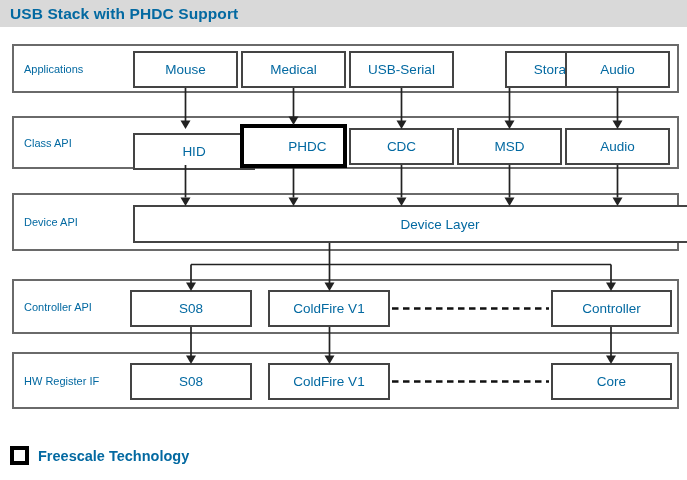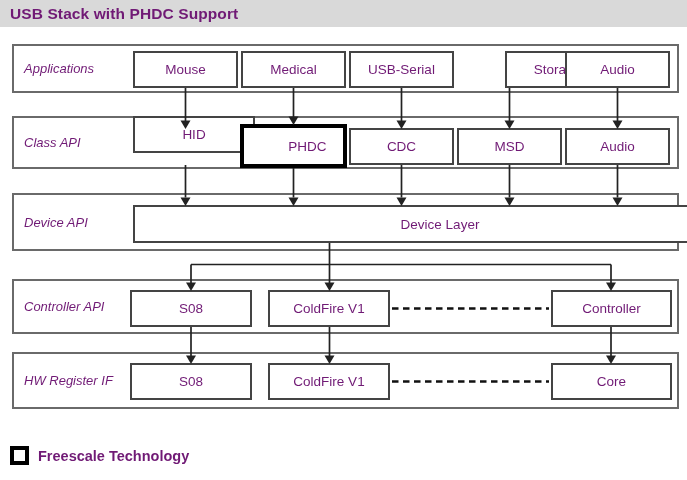--- a/index.html
+++ b/index.html
@@ -1,24 +1,24 @@
 <!DOCTYPE html>
 <html><head>
 <meta charset="utf-8">
 <style>
   html,body{margin:0;padding:0;background:#fff;}
   .canvas{position:relative;width:687px;height:480px;background:#fff;overflow:hidden;
-          font-family:"Liberation Sans","DejaVu Sans",sans-serif;color:#701a75;}
+          font-family:"Liberation Sans","DejaVu Sans",sans-serif;color:#0369a1;}
   .titlebar{position:absolute;left:0;top:0;width:687px;height:27px;background:#d9d9d9;
             display:flex;align-items:center;}
   .titlebar span{font-size:15.5px;font-weight:bold;margin-left:10px;letter-spacing:.1px;}
   .rowbox{position:absolute;left:12px;width:667px;border:2px solid #6a6a6a;
           box-sizing:border-box;background:transparent;}
   .rowlabel{position:absolute;left:10px;top:0;bottom:0;display:flex;align-items:center;
-            font-size:13px;white-space:nowrap;font-style:italic;}
+            font-size:11px;white-space:nowrap;}
   .node{position:absolute;border:2px solid #444;background:#fff;box-sizing:border-box;
         display:flex;align-items:center;justify-content:center;font-size:13.5px;
         white-space:nowrap;z-index:2;}
   .node.hl{border:4px solid #000;z-index:3;}
   .overlay{position:absolute;left:0;top:0;z-index:4;pointer-events:none;}
   .legend{position:absolute;left:10px;top:446px;display:flex;align-items:center;}
   .legend .swatch{width:19px;height:19px;border:4px solid #000;background:#fff;
                   box-sizing:border-box;}
   .legend span{margin-left:9px;font-size:14.5px;font-weight:bold;}
 </style>
@@ -46,21 +46,21 @@
   <div class="rowbox" style="top:352px;height:57px;">
     <span class="rowlabel">HW Register IF</span>
   </div>
 
   <div class="node" style="left:133px;top:51px;width:105px;height:37px;">Mouse</div>
   <div class="node" style="left:241px;top:51px;width:105px;height:37px;">Medical</div>
   <div class="node" style="left:349px;top:51px;width:105px;height:37px;">USB-Serial</div>
   <div class="node" style="left:457px;top:51px;width:105px;height:37px;margin-left:48px;">Storage</div>
   <div class="node" style="left:565px;top:51px;width:105px;height:37px;">Audio</div>
 
-  <div class="node" style="left:133px;top:116px;width:122px;height:37px;">HID</div>
+  <div class="node" style="left:133px;top:133px;width:122px;height:37px;">HID</div>
   <div class="node hl" style="left:240px;top:124px;width:107px;height:44px;padding-left:28px;">PHDC</div>
   <div class="node" style="left:457px;top:128px;width:105px;height:37px;">MSD</div>
   <div class="node" style="left:349px;top:128px;width:105px;height:37px;">CDC</div>
   <div class="node" style="left:565px;top:128px;width:105px;height:37px;">Audio</div>
 
   <div class="node" style="left:133px;top:205px;width:614px;height:38px;">Device Layer</div>
 
   <div class="node" style="left:130px;top:290px;width:122px;height:37px;">S08</div>
   <div class="node" style="left:268px;top:290px;width:122px;height:37px;">ColdFire V1</div>
   <div class="node" style="left:551px;top:290px;width:121px;height:37px;">Controller</div>

